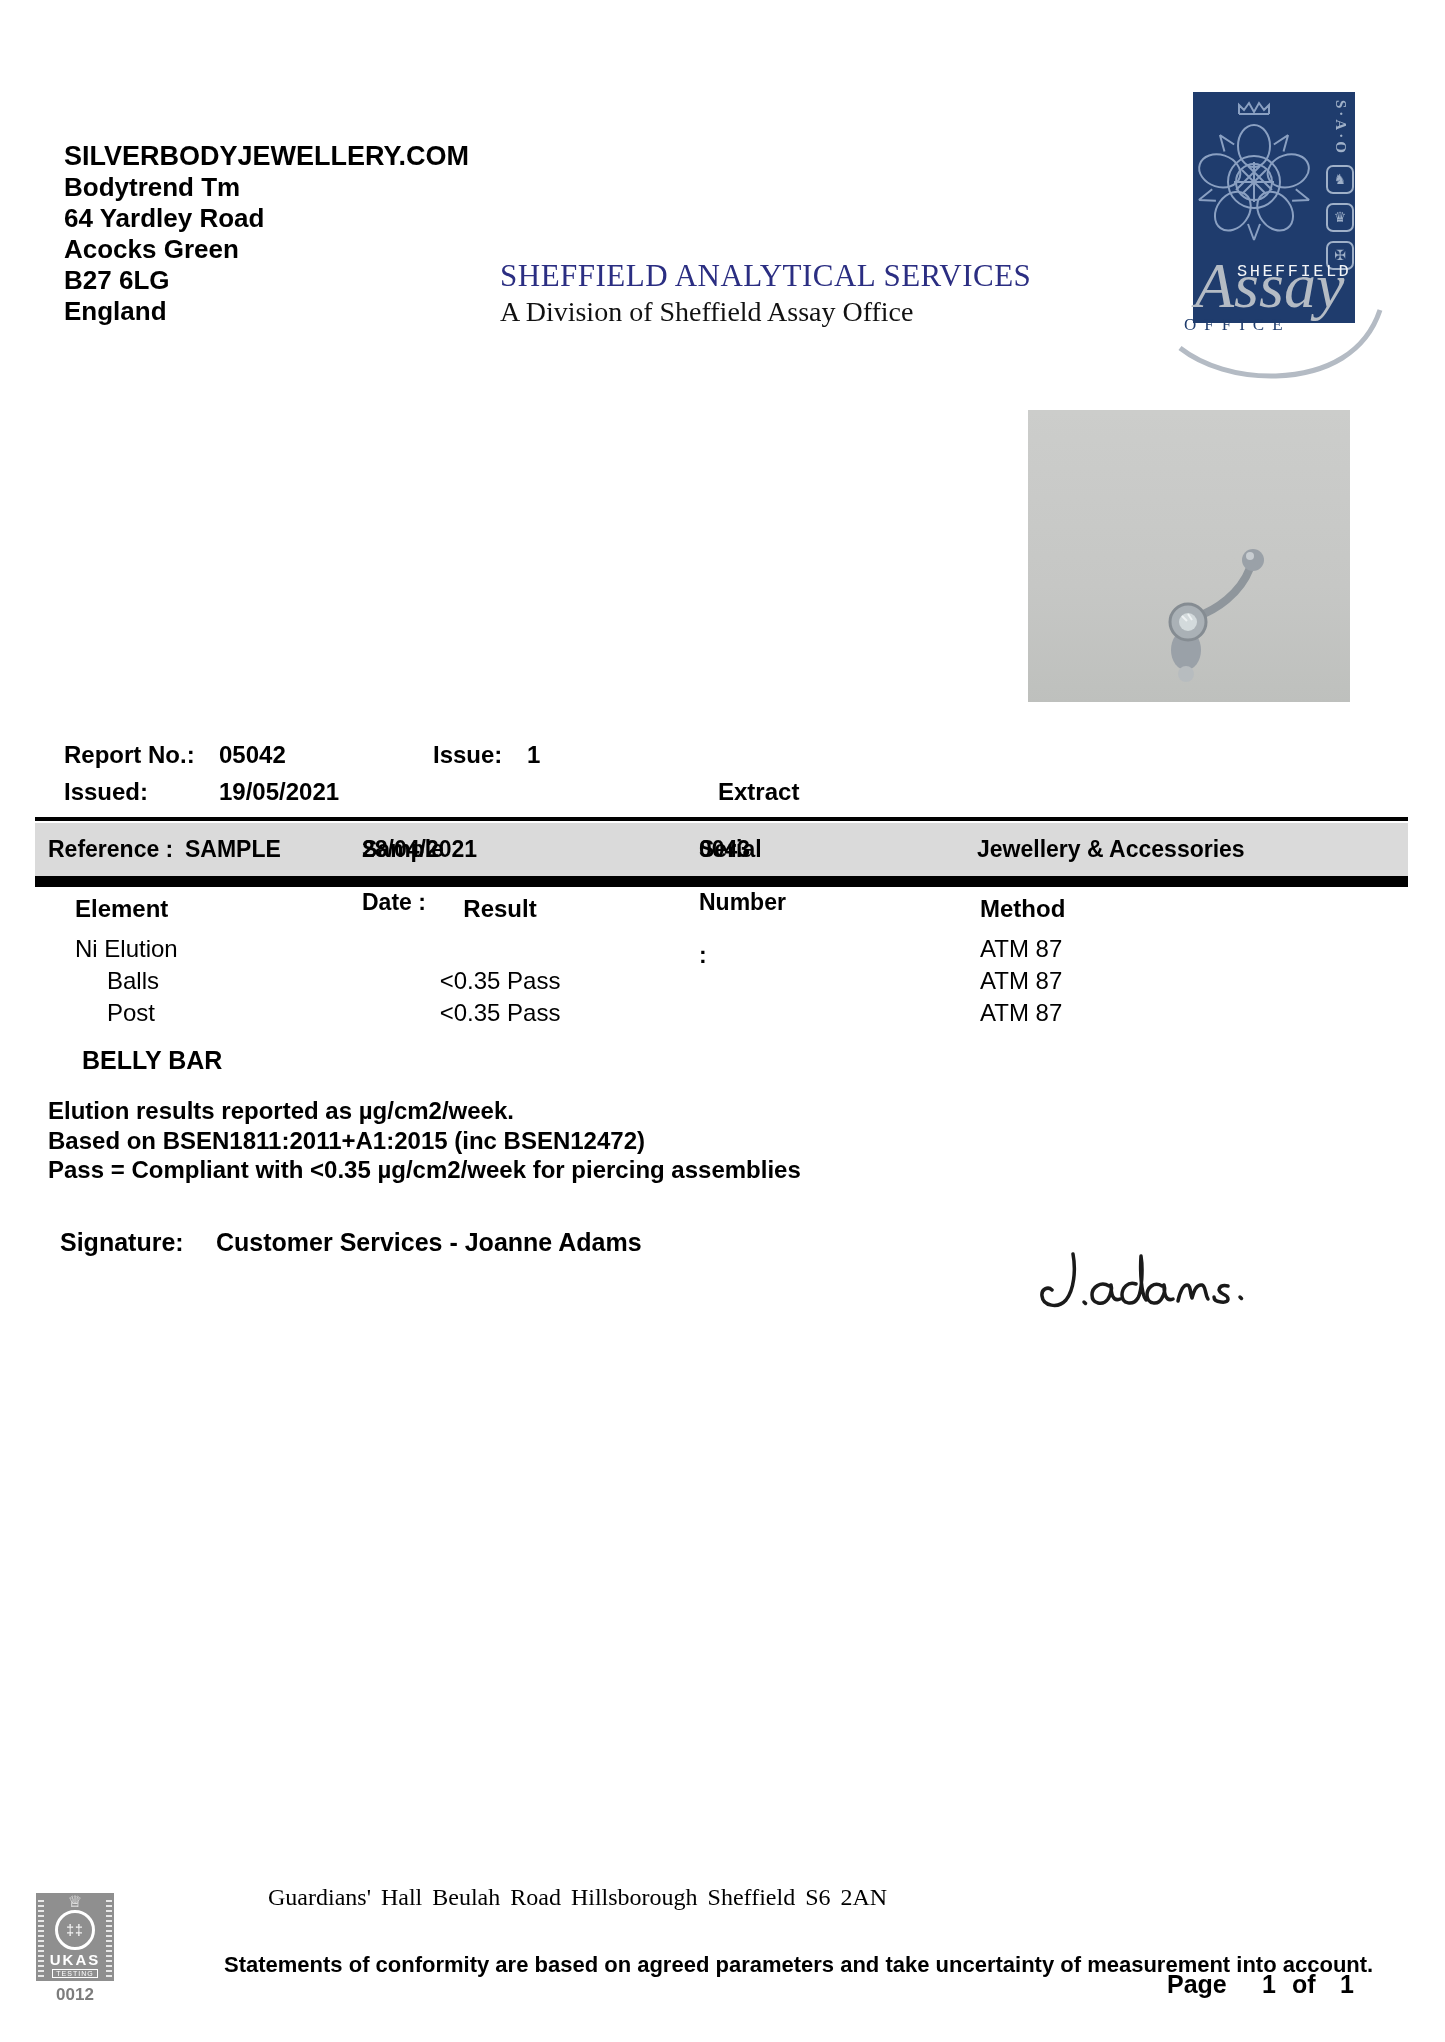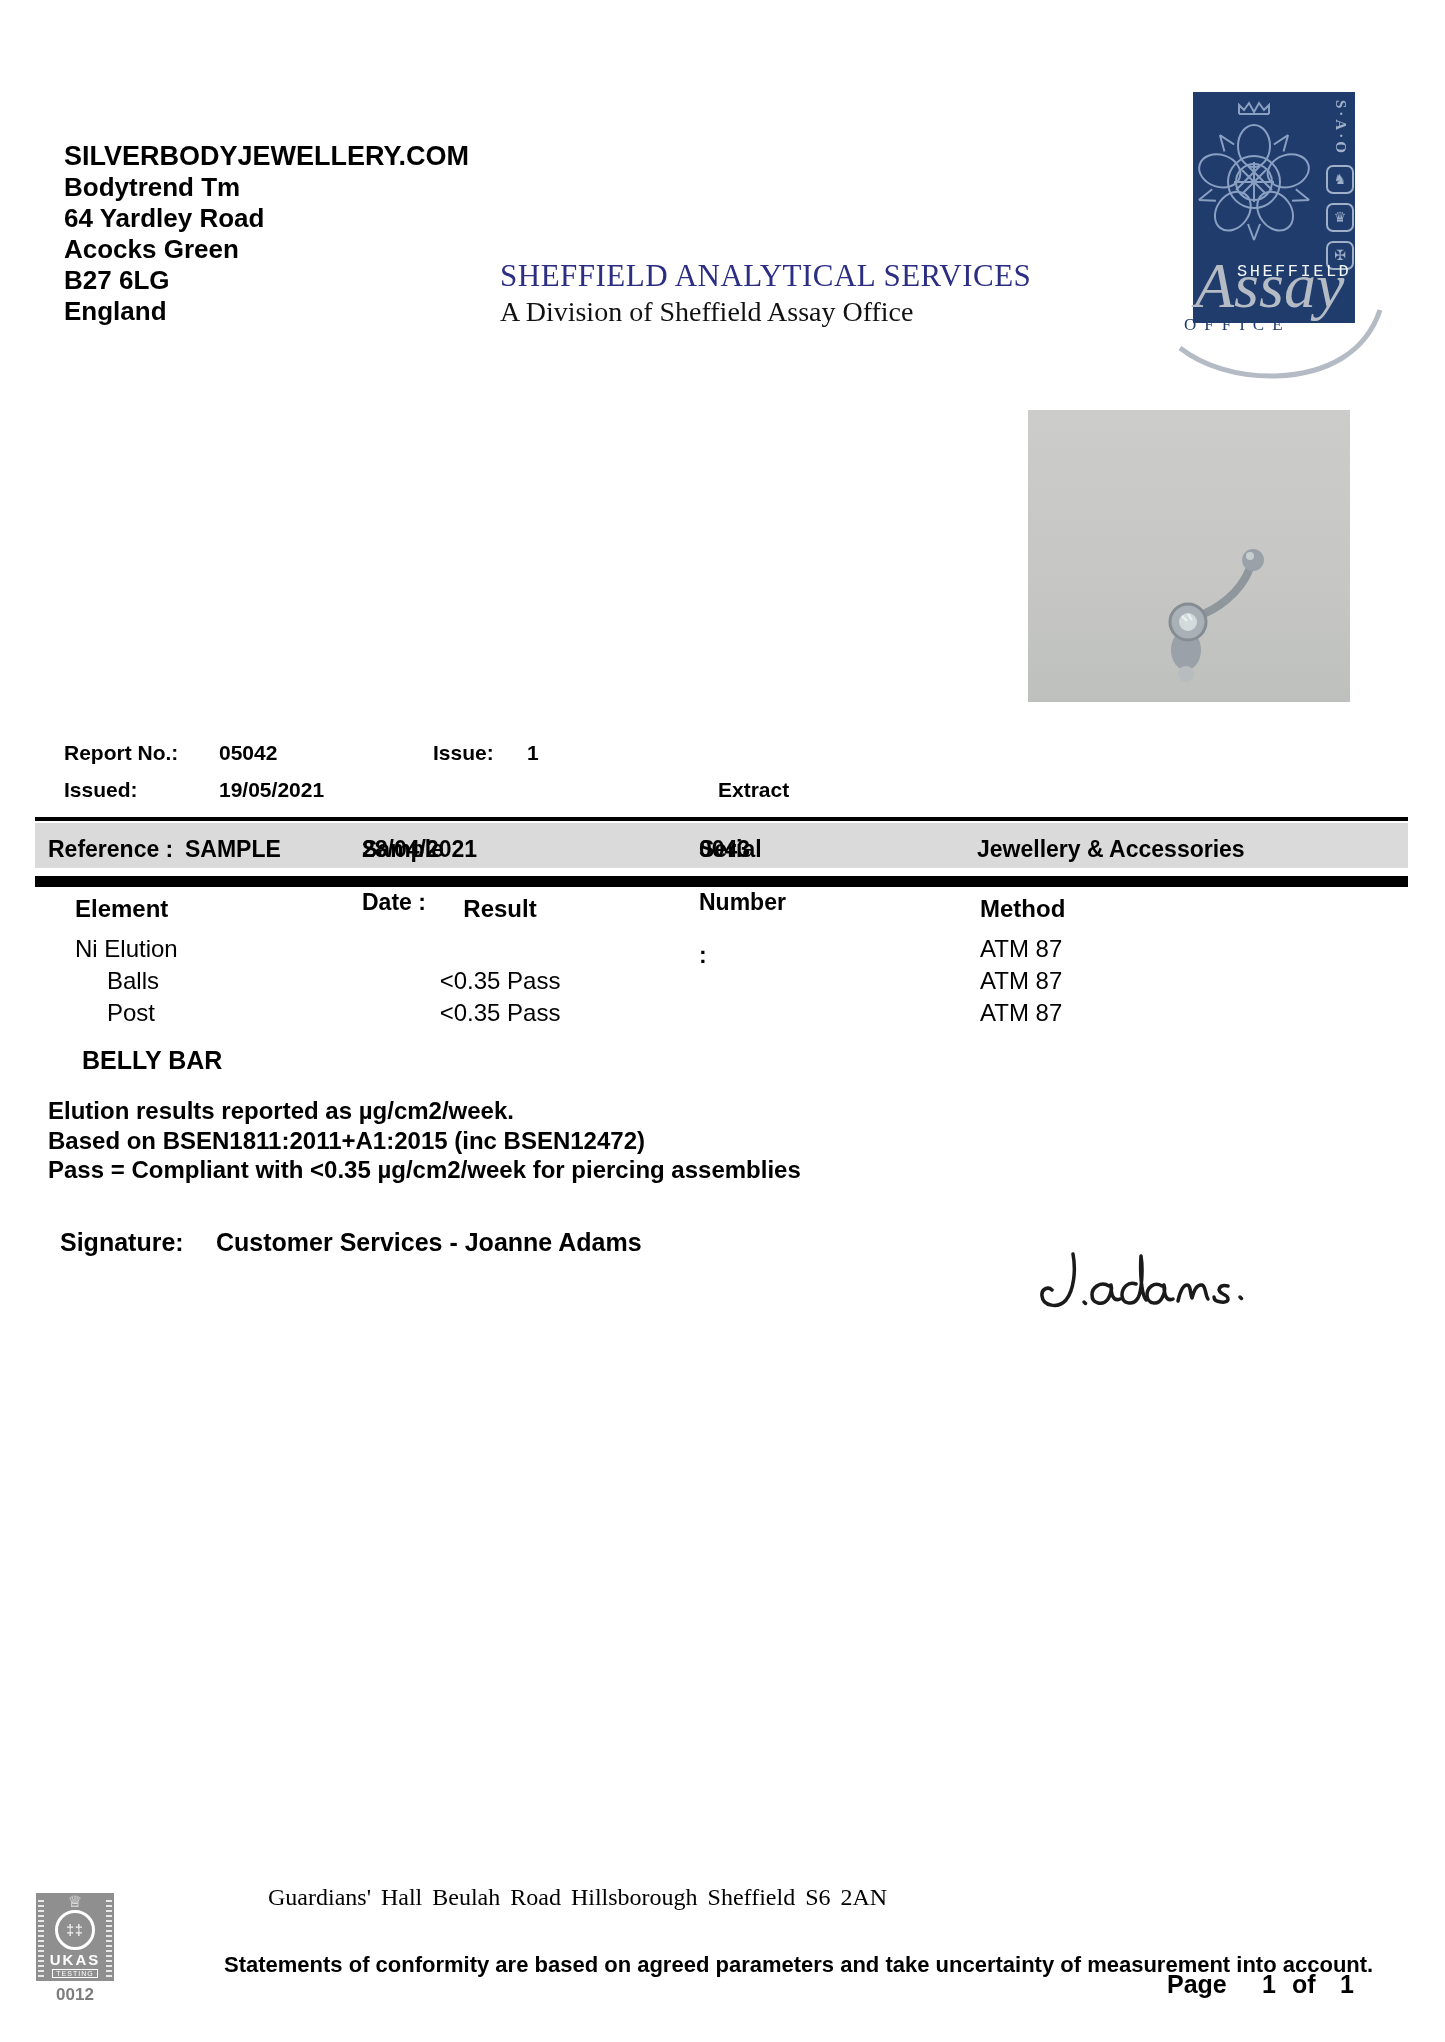--- a/index.html
+++ b/index.html
@@ -25,28 +25,28 @@
   .hm{width:24px;height:25px;border:2px solid #9fb0c8;border-radius:7px;display:flex;align-items:center;justify-content:center;font-size:14px;line-height:1;}
   .logo-sheffield{position:absolute;left:44px;top:170px;color:#f4f6f8;font-family:Liberation Mono, monospace;font-size:17px;letter-spacing:2.5px;}
   .logo-assay{position:absolute;left:2px;top:162px;color:#b4bbc4;font-family:"Liberation Serif",serif;font-style:italic;font-size:64px;line-height:1;}
   .logo-swash{position:absolute;left:-25px;top:212px;}
   .logo-office{position:absolute;left:-9px;top:223px;color:#1f3c6d;font-family:"Liberation Serif",serif;font-size:17px;letter-spacing:8px;}
 
   
   .photo{left:1028px;top:410px;width:322px;height:292px;background:linear-gradient(180deg,#cccdcb 0%,#c6c7c5 60%,#bec0bd 100%);}
 
   
-  .meta{font-weight:bold;font-size:21px;text-align:right;}
+  .meta{font-weight:bold;font-size:24px;text-align:right;}
   .m-row1{top:741px;} .m-row2{top:778px;}
   .l-reportno{left:64px;} .v-reportno{left:219px;} .l-issue{left:433px;} .v-issue{left:527px;}
   .l-issued{left:64px;} .v-issued{left:219px;} .v-extract{left:718px;}
 
   
   .line-thin{left:35px;top:817px;width:1373px;height:4px;background:#000;}
-  .band{left:35px;top:823px;width:1373px;height:45px;background:#dadada;font-weight:bold;font-size:23px;}
+  .band{left:35px;top:823px;width:1373px;height:63px;background:#dadada;font-weight:bold;font-size:23px;}
   .band span{position:absolute;top:0;line-height:53px;}
   .b-ref-l{left:13px;} .b-ref-v{left:150px;} .b-date{left:327px;} .b-serial{left:664px;} .b-cat{left:942px;}
   .line-thick{left:35px;top:876px;width:1373px;height:11px;background:#000;}
 
   
   .tbl{font-size:24px;}
   .th{font-weight:bold;}
   .row-y0{top:895px;} .row-y1{top:935px;} .row-y2{top:967px;} .row-y3{top:999px;}
   .c-el{left:75px;} .c-el-ind{left:107px;}
   .c-res{left:350px;width:300px;text-align:center;}

